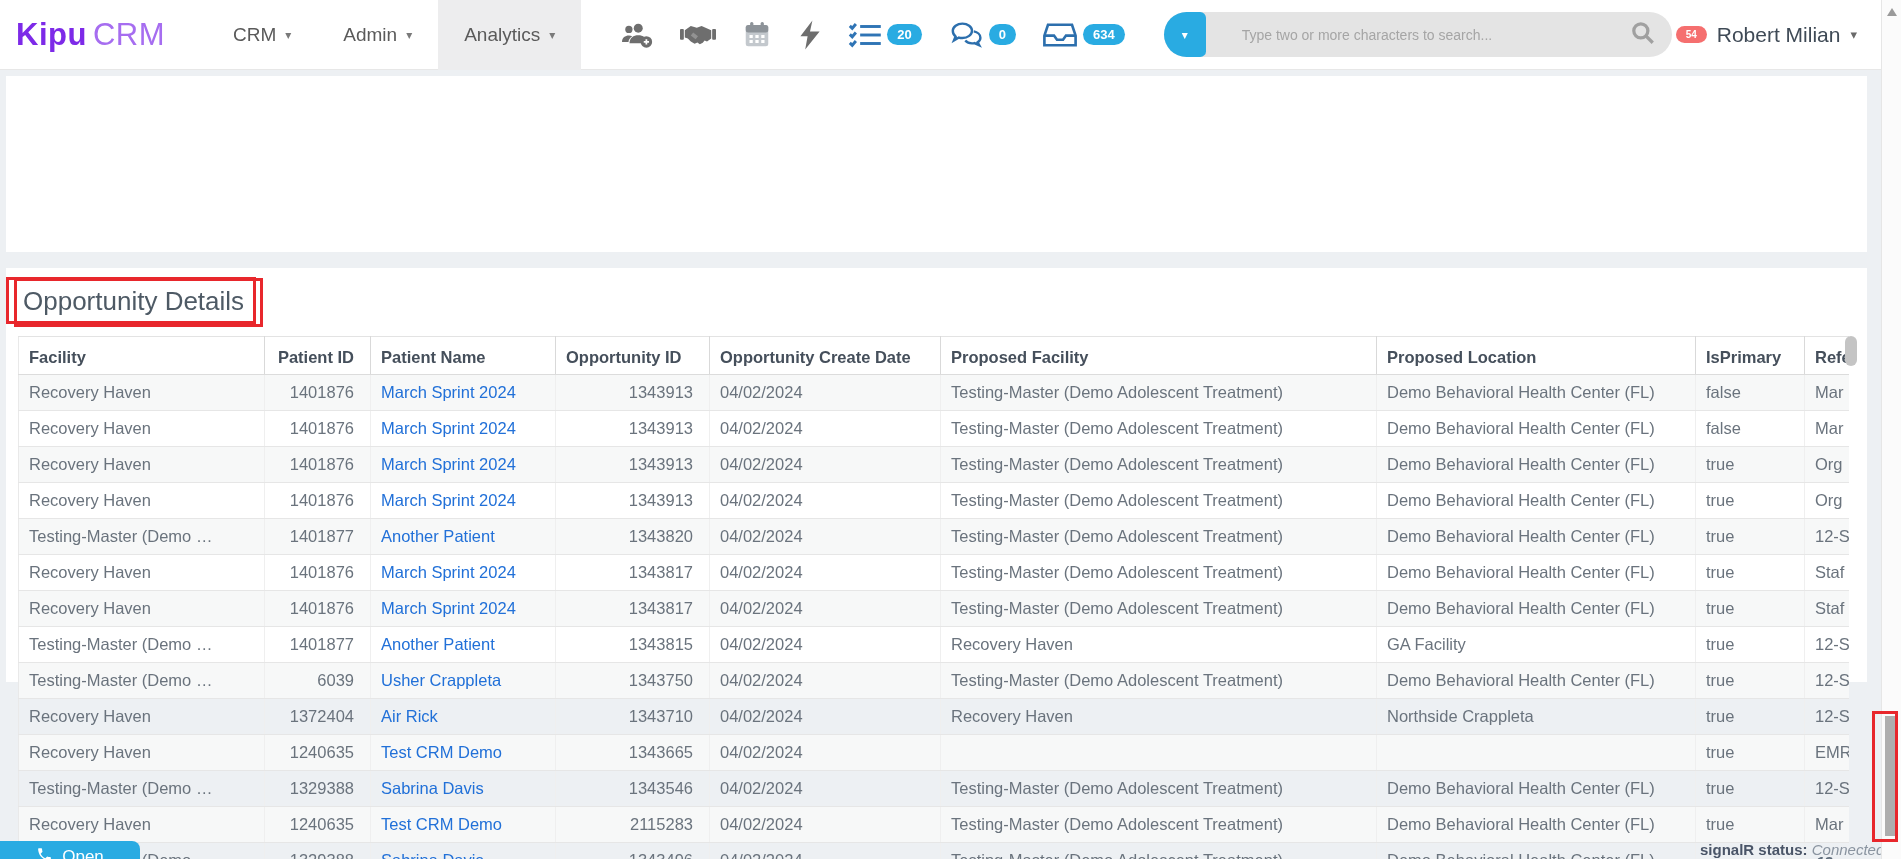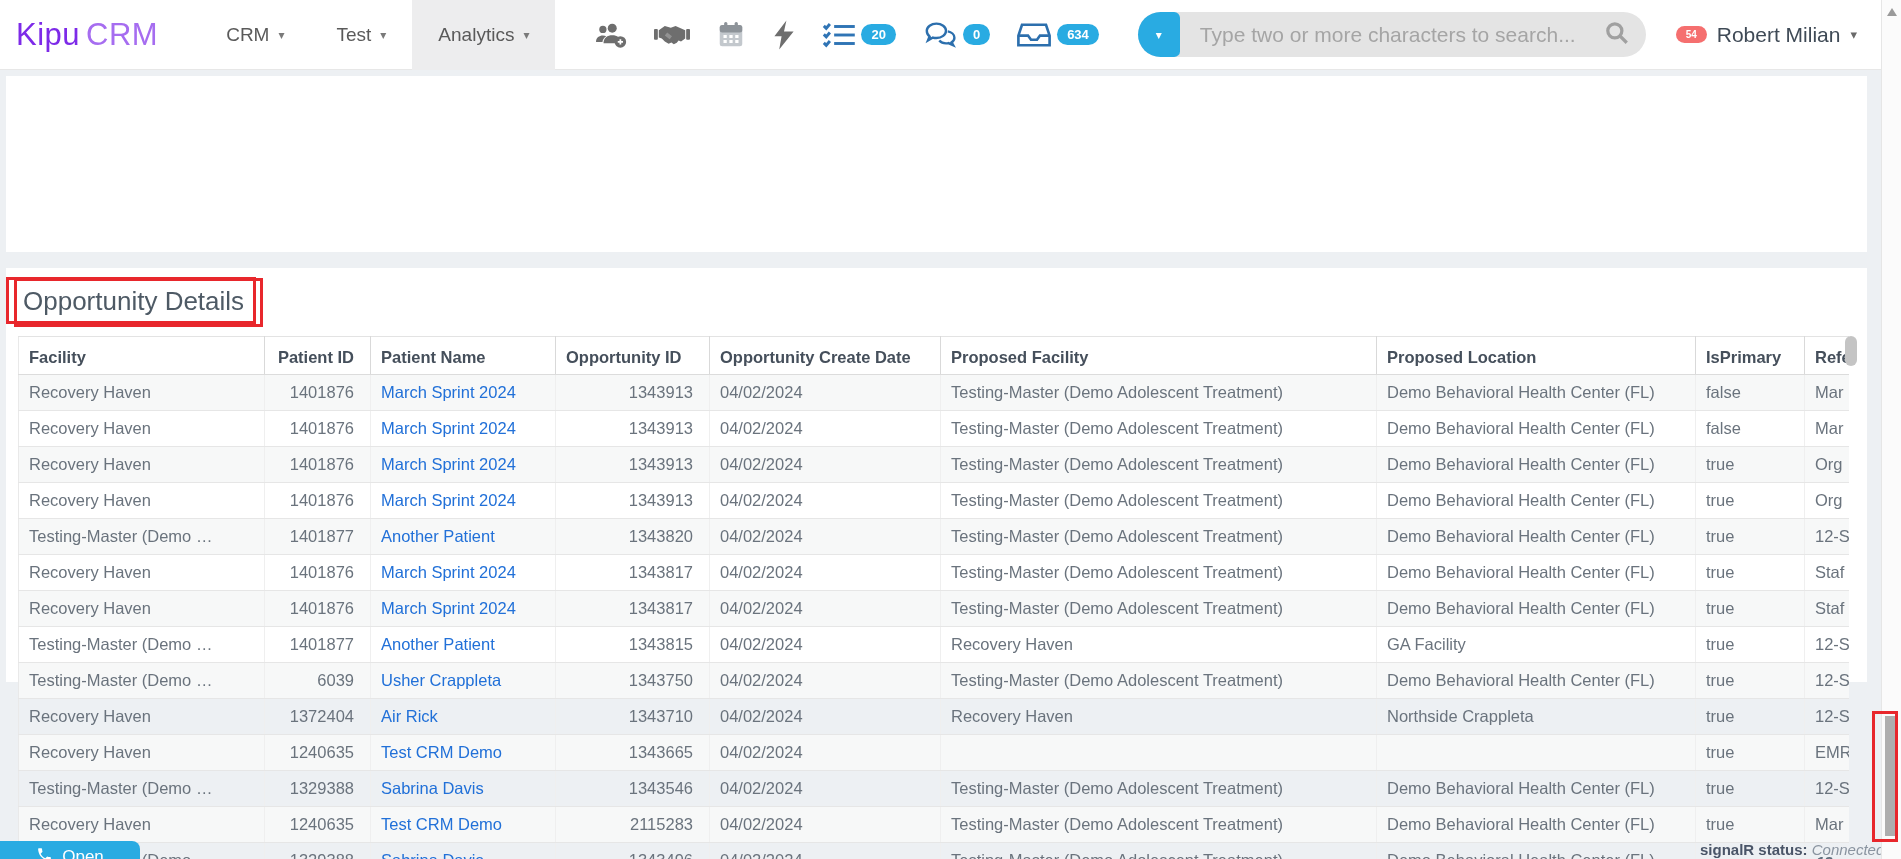--- a/index.html
+++ b/index.html
@@ -4,39 +4,39 @@
 <style>
   * { margin:0; padding:0; box-sizing:border-box; }
   html,body { width:1901px; height:859px; overflow:hidden; background:#edf0f3;
     font-family:"Liberation Sans", sans-serif; }
   body { position:relative; }
 
   
   .navbar { position:absolute; left:0; top:0; width:1901px; height:70px; background:#fff;
     border-bottom:1px solid #e7e7e7; display:flex; align-items:center; padding-left:16px; z-index:5; }
   .logo { font-size:31px; font-weight:bold; margin-right:42px; letter-spacing:.5px; cursor:pointer; }
-  .logo .kipu { color:#7d2ae8; font-weight:400; }
+  .logo .kipu { color:#7d2ae8; font-weight:700; }
   .logo .crm  { color:#a66df0; font-weight:400; margin-left:6px; }
   .nav-menu { display:flex; align-items:center; height:70px; padding:0 26px; color:#5a5a5a;
     font-size:19px; cursor:pointer; }
   .nav-menu .caret { font-size:12px; color:#7a7a7a; margin-left:9px; }
   .nav-menu.active { background:#ededee; }
   .icon-row { display:flex; align-items:center; margin-left:26px; }
   .icon-wrap { display:flex; align-items:center; margin:0 13px; cursor:pointer; }
   .icon-wrap svg { display:block; }
   .badge { background:#29abe2; color:#fff; font-size:13px; font-weight:bold; border-radius:13px;
     padding:3px 10px; margin-left:5px; }
   
   .search-pill { position:relative; margin-left:26px; width:508px; height:45px; background:#e4e4e4;
     border-radius:23px; display:flex; align-items:center; }
   .search-drop { width:42px; height:45px; background:#29abe2; border-radius:23px 6px 6px 23px;
     display:flex; align-items:center; justify-content:center; cursor:pointer; }
   .search-drop .caret { color:#fff; font-size:12px; }
-  .search-input { flex:1; border:none; outline:none; background:transparent; font-size:21px;
-    font-weight:500; color:#4d7c0f; padding:0 14px 0 20px; font-family:"Liberation Sans",sans-serif; }
+  .search-input { flex:1; border:none; outline:none; background:transparent; font-size:14px;
+    font-weight:500; color:#4d7c0f; padding:0 14px 0 20px; font-family:"Liberation Sans",sans-serif;margin-left:16px; }
   .search-input::placeholder { color:#a5a5a5; opacity:1; }
   .search-glass { margin-right:16px; cursor:pointer; }
   
   .user-area { margin-left:auto; margin-right:44px; display:flex; align-items:center; cursor:pointer; }
   .user-badge { background:#f56f6f; color:#fff; font-size:10px; font-weight:bold; border-radius:13px;
     padding:3px 10px; margin-right:10px; }
   .user-name { font-size:21px; color:#3f4a56; }
   .user-caret { font-size:13px; color:#6a6a6a; margin-left:10px; }
 
   
@@ -90,21 +90,21 @@
 <div class="navbar">
   <div class="logo">
     <span class="kipu">Kipu</span><span class="crm">CRM</span>
   </div>
 
   <div class="nav-menu">
     <span>CRM</span>
     <span class="caret">▾</span>
   </div>
   <div class="nav-menu">
-    <span>Test</span>
+    <span>Admin</span>
     <span class="caret">▾</span>
   </div>
   <div class="nav-menu active">
     <span>Analytics</span>
     <span class="caret">▾</span>
   </div>
 
   <div class="icon-row">
     <div class="icon-wrap">
       <span>

